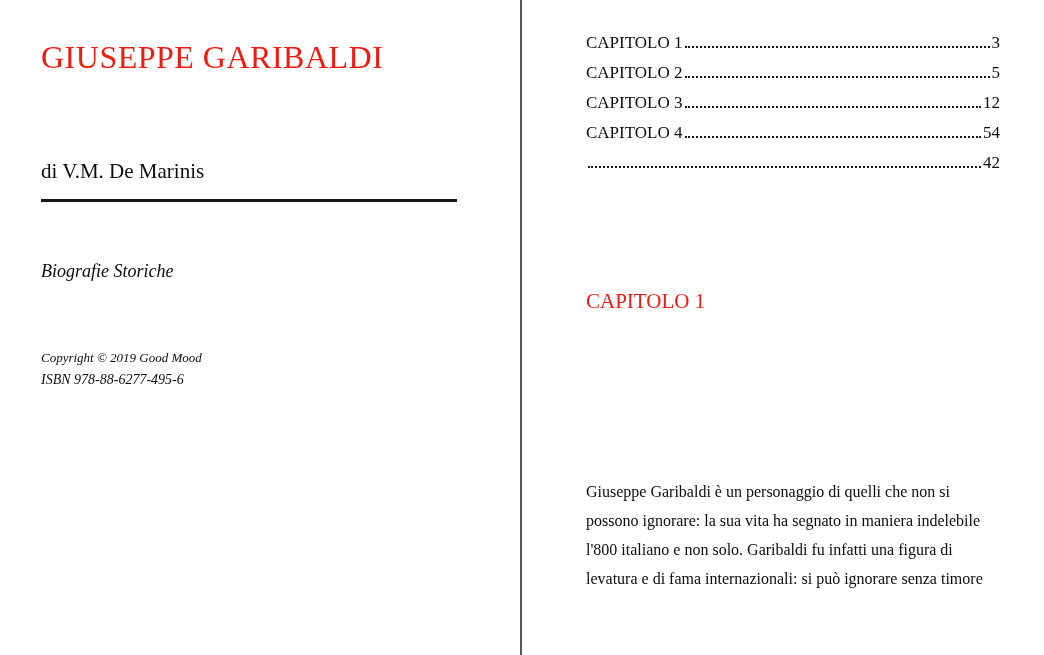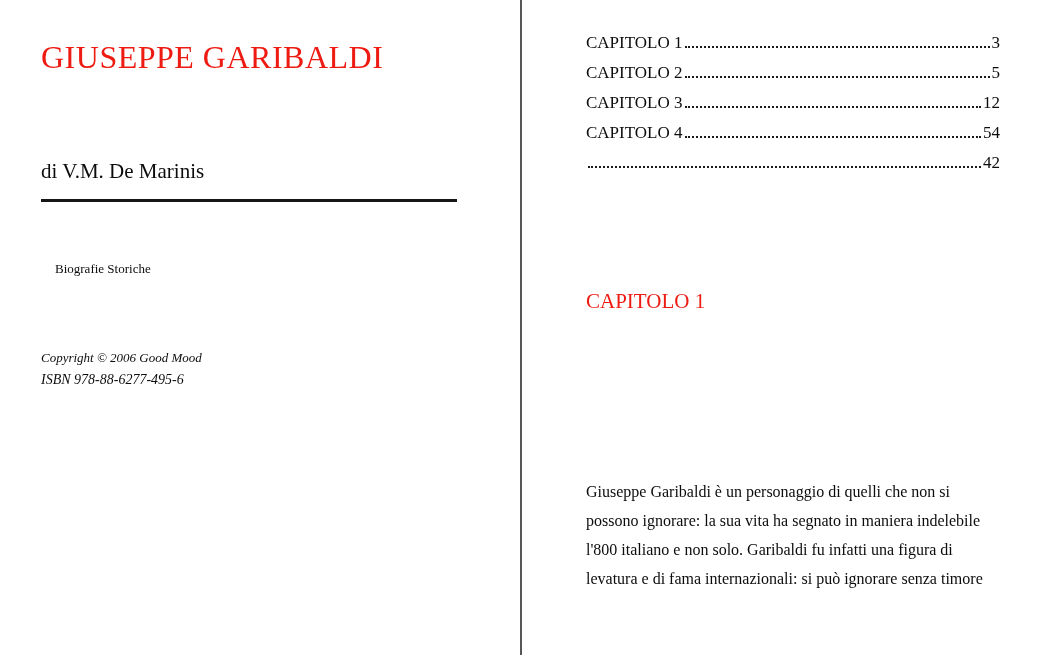--- a/index.html
+++ b/index.html
@@ -41,22 +41,23 @@
     white-space: nowrap;
   }
   .title-rule {
     position: absolute;
     left: 41px; top: 199px;
     width: 416px; height: 3px;
     background: #161616;
   }
   .book-series {
     position: absolute;
-    left: 55px; top: 261px;
-    font-size: 13px;
+    left: 41px; top: 261px;
+    font-size: 18px;
+    font-style: italic;
     line-height: 1.2;
     white-space: nowrap;
   }
   .copyright-line {
     position: absolute;
     left: 41px; top: 350px;
     font-size: 13px;
     font-style: italic;
     white-space: nowrap;
   }
@@ -113,21 +114,21 @@
 </head>
 <body>
 
 <div class="screen">
 
   <div class="page-left">
     <div class="book-title">GIUSEPPE GARIBALDI</div>
     <div class="book-author">di V.M. De Marinis</div>
     <div class="title-rule"></div>
     <div class="book-series">Biografie Storiche</div>
-    <div class="copyright-line">Copyright © 2006 Good Mood</div>
+    <div class="copyright-line">Copyright © 2019 Good Mood</div>
     <div class="isbn-line">ISBN 978-88-6277-495-6</div>
   </div>
 
   <div class="spine"></div>
 
   <div class="page-right">
 
     <div class="toc">
       <div class="toc-row">
         <span>CAPITOLO 1</span>

